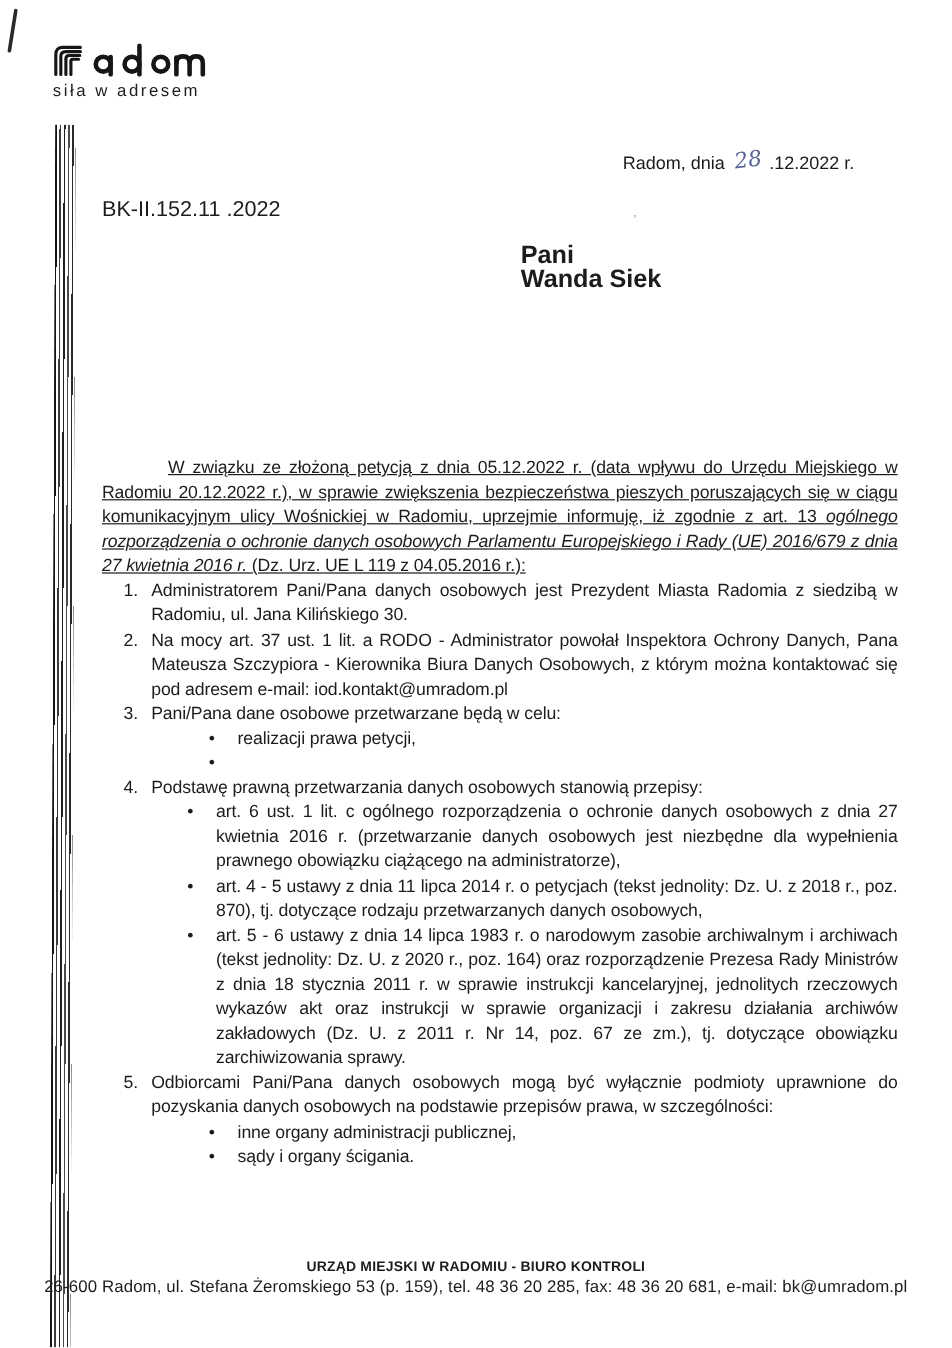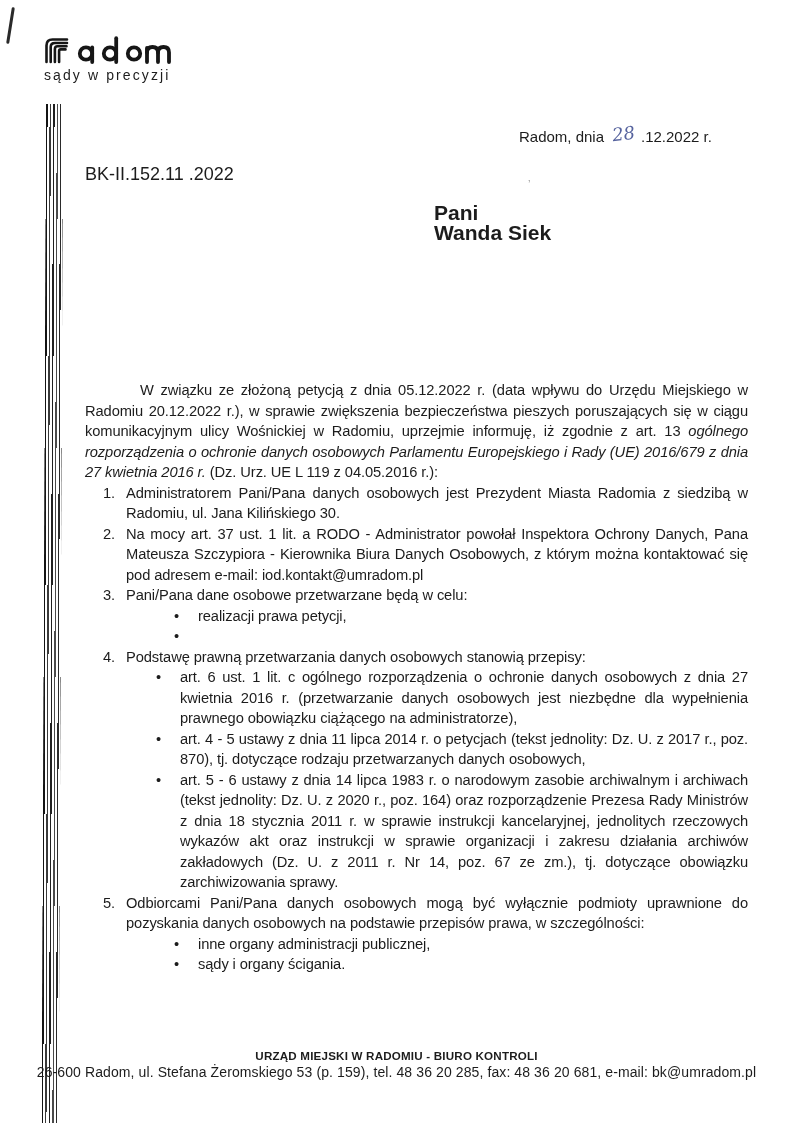--- a/index.html
+++ b/index.html
@@ -46,21 +46,21 @@
     font-weight:bold; font-size:21px; line-height:19.5px;
   }
   .scan-speck {
     position:absolute; left:528px; top:178px; font-size:11px; color:#9a9a9a;
   }
   .body-text {
     position:absolute; left:85px; top:380px; width:663px;
     font-size:14.7px; line-height:20.5px; text-align:justify;
     letter-spacing:-0.1px;
   }
-  .intro { text-indent:55px; }
+  .intro { text-indent:55px;text-decoration:underline; }
   .intro .law-italic { font-style:italic; }
   .oli { display:flex; }
   .oli .omark { flex:none; width:23px; margin-left:18px; }
   .oli .ocontent { flex:1; }
   .bul { display:flex; }
   .bul .bmark { flex:none; width:24px; margin-left:30px; text-align:left; }
   .bul .bcontent { flex:1; }
   .bul.deep .bmark { margin-left:48px; }
   .footer {
     position:absolute; left:0; right:0; top:1049px; text-align:center;
@@ -89,21 +89,21 @@
         <circle cx="42" cy="17.5" r="6.2"></circle>
         <path d="M48.2,11.5 L48.2,26"></path>
         <circle cx="66" cy="17.5" r="6.2"></circle>
         <path d="M72.2,2.2 L72.2,26"></path>
         <circle cx="90" cy="17.5" r="6.2"></circle>
         <path d="M103,26 L103,12"></path>
         <path d="M103,16.5 Q103,11 108.5,11 Q114,11 114,16.5 L114,26"></path>
         <path d="M114,16.5 Q114,11 119.5,11 Q125,11 125,16.5 L125,26"></path>
       </g>
     </svg>
-    <div class="tagline">sądy w precyzji</div>
+    <div class="tagline">siła w adresem</div>
   </div>
 
   <div class="binding"></div>
 
   <div class="dateline">
     <span>Radom, dnia</span><span class="handwritten-day">28</span><span>.12.2022 r.</span>
   </div>
 
   <div class="refnum">BK-II.152.11 .2022</div>
 
@@ -145,21 +145,21 @@
     <div class="oli">
       <span class="omark">4.</span>
       <div class="ocontent">
         <div>Podstawę prawną przetwarzania danych osobowych stanowią przepisy:</div>
         <div class="bul">
           <span class="bmark">•</span>
           <div class="bcontent">art. 6 ust. 1 lit. c ogólnego rozporządzenia o ochronie danych osobowych z dnia 27 kwietnia 2016 r. (przetwarzanie danych osobowych jest niezbędne dla wypełnienia prawnego obowiązku ciążącego na administratorze),</div>
         </div>
         <div class="bul">
           <span class="bmark">•</span>
-          <div class="bcontent">art. 4 - 5 ustawy z dnia 11 lipca 2014 r. o petycjach (tekst jednolity: Dz. U. z 2017 r., poz. 870), tj. dotyczące rodzaju przetwarzanych danych osobowych,</div>
+          <div class="bcontent">art. 4 - 5 ustawy z dnia 11 lipca 2014 r. o petycjach (tekst jednolity: Dz. U. z 2018 r., poz. 870), tj. dotyczące rodzaju przetwarzanych danych osobowych,</div>
         </div>
         <div class="bul">
           <span class="bmark">•</span>
           <div class="bcontent">art. 5 - 6 ustawy z dnia 14 lipca 1983 r. o narodowym zasobie archiwalnym i archiwach (tekst jednolity: Dz. U. z 2020 r., poz. 164) oraz rozporządzenie Prezesa Rady Ministrów z dnia 18 stycznia 2011 r. w sprawie instrukcji kancelaryjnej, jednolitych rzeczowych wykazów akt oraz instrukcji w sprawie organizacji i zakresu działania archiwów zakładowych (Dz. U. z 2011 r. Nr 14, poz. 67 ze zm.), tj. dotyczące obowiązku zarchiwizowania sprawy.</div>
         </div>
       </div>
     </div>
 
     <div class="oli">
       <span class="omark">5.</span>

